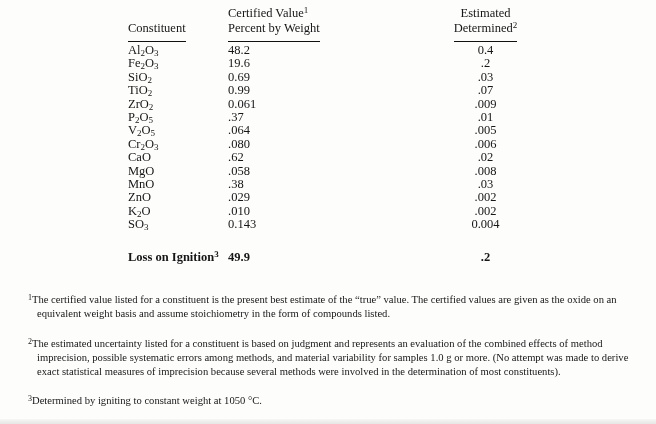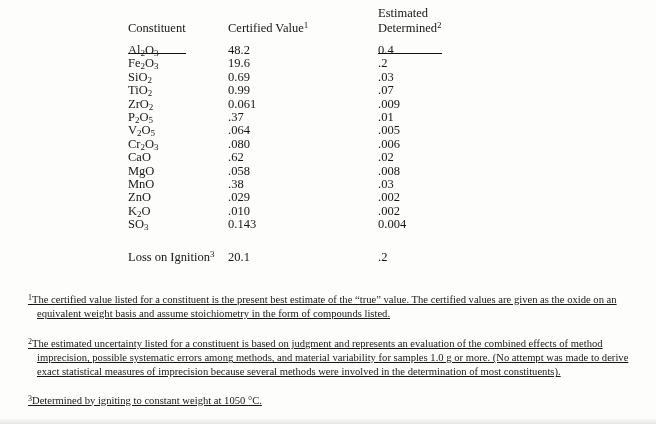--- a/index.html
+++ b/index.html
@@ -17,35 +17,34 @@
   .thead {
     display: flex;
     align-items: flex-end;
     padding-top: 6px;
     font-size: 12.5px;
     line-height: 14.5px;
   }
   .col { display: inline-block; }
   .c1 { width: 100px; margin-left: 128px; text-align: left; }
   .c2 { width: 150px; text-align: left; }
-  .c3 { width: 215px; text-align: left; }
-  .u  { border-bottom: 1.4px solid #111; padding-bottom: 18px; }
+  .c3 { width: 215px; text-align: center; }
+  .u  { border-bottom: 1.4px solid #111; padding-bottom: 6px; }
   .rows { margin-top: 9px; }
   .trow { display: flex; font-size: 12.5px; line-height: 13.4px; }
-  .trow.gap { margin-top: 19px; }
+  .trow.gap { margin-top: 19px; font-weight: bold; }
   sub { font-size: 9px; line-height: 0; vertical-align: -2px; }
   sup { font-size: 9px; line-height: 0; vertical-align: 4px; }
   
   .footnotes {
     margin-top: 29px;
     padding-left: 37px;
     padding-right: 8px;
     font-size: 10.6px;
     line-height: 14.1px;
-    text-decoration: underline;
   }
   .fn { text-indent: -9px; }
   .fn sup { font-size: 8px; vertical-align: 3.5px; }
   .fn-gap2 { margin-top: 16px; }
   .fn-gap3 { margin-top: 14px; }
   
   .scan-edge {
     position: absolute;
     left: 0; right: 0; bottom: 0;
     height: 5px;
@@ -54,20 +53,21 @@
 </style>
 </head>
 <body>
 
 <div class="page">
 
   <div class="thead">
     <span class="col c1"><span class="u">Constituent</span></span>
     <span class="col c2">
       <span><span>Certified Value</span><sup>1</sup></span><br>
+      <span class="u">Percent by Weight</span>
     </span>
     <span class="col c3">
       <span>Estimated</span><br>
       <span class="u"><span>Determined</span><sup>2</sup></span>
     </span>
   </div>
 
   <div class="rows">
       <div class="trow">
         <span class="col c1">Al<sub>2</sub>O<sub>3</sub></span>
@@ -134,21 +134,21 @@
         <span class="col c2">.010</span>
         <span class="col c3">.002</span>
       </div>
       <div class="trow">
         <span class="col c1">SO<sub>3</sub></span>
         <span class="col c2">0.143</span>
         <span class="col c3">0.004</span>
       </div>
       <div class="trow gap">
         <span class="col c1">Loss on Ignition<sup>3</sup></span>
-        <span class="col c2">20.1</span>
+        <span class="col c2">49.9</span>
         <span class="col c3">.2</span>
       </div>
     </div>
 
   <div class="footnotes">
     <div class="fn"><sup>1</sup><span>The certified value listed for a constituent is the present best estimate of the “true” value.  The certified values are given as the oxide on an equivalent weight basis and assume stoichiometry in the form of compounds listed.</span></div>
     <div class="fn fn-gap2"><sup>2</sup><span>The estimated uncertainty listed for a constituent is based on judgment and represents an evaluation of the combined effects of method imprecision, possible systematic errors among methods, and material variability for samples 1.0 g or more.  (No attempt was made to derive exact statistical measures of imprecision because several methods were involved in the determination of most constituents).</span></div>
     <div class="fn fn-gap3"><sup>3</sup><span>Determined by igniting to constant weight at 1050 °C.</span></div>
   </div>
 

